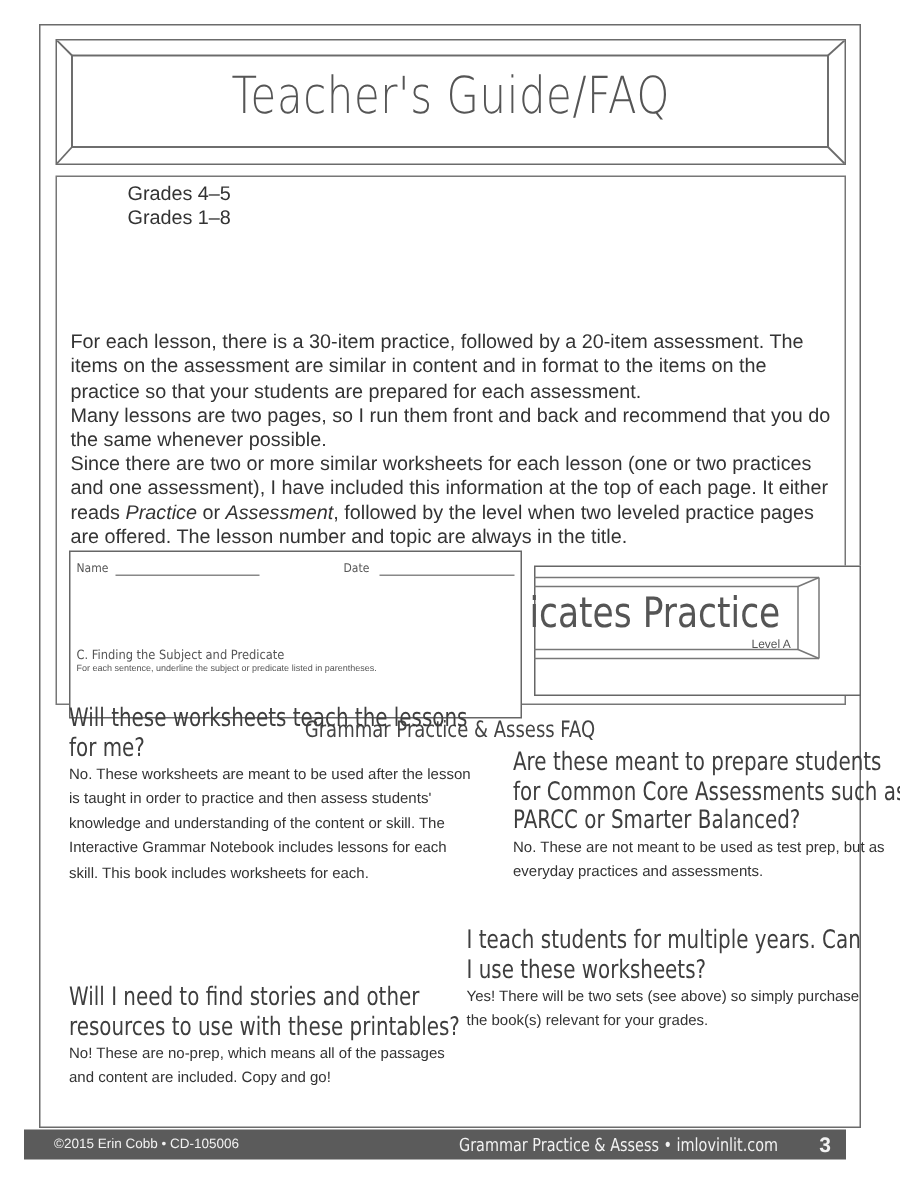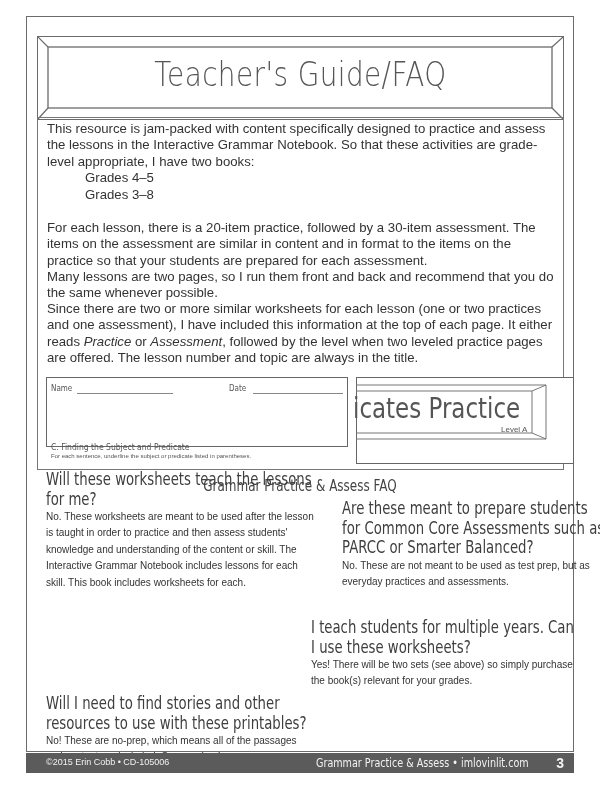--- a/index.html
+++ b/index.html
@@ -5,61 +5,61 @@
   html, body { margin:0; padding:0; }
   body {
     width:600px; height:785px; background:#ffffff; position:relative; overflow:hidden;
     font-family:"DejaVu Sans", sans-serif; color:#3a3a3a;
   }
   .outer {
     position:absolute; left:26px; top:16px; width:548px; height:736px;
     border:1.5px solid #6b6b6b; box-sizing:border-box;
   }
   .title-frame {
-    position:absolute; left:37px; top:36px; width:527px; height:84px;
+    position:absolute; left:37px; top:26px; width:527px; height:84px;
     box-sizing:border-box; border:1.5px solid #6b6b6b;
   }
   .title-frame svg { position:absolute; left:0; top:0; }
   .page-title {
     position:absolute; left:0; right:0; top:17px; text-align:center;
     font-family:"DejaVu Sans", sans-serif; font-weight:200; font-size:34px; letter-spacing:0.5px;
     color:#555; transform:scaleX(0.82); transform-origin:center;
   }
   .body-box {
     position:absolute; left:37px; top:117px; width:527px; height:353px;
     border:1.2px solid #777; box-sizing:border-box;
   }
   .para {
     position:absolute; left:9px; width:510px;
     font-family:"Liberation Sans", sans-serif; font-size:13.2px; line-height:16.4px; color:#333;
   }
   .para .indent { padding-left:38px; display:block; }
   .sample {
     position:absolute; box-sizing:border-box; border:1.2px solid #666; background:#fff;
   }
-  .sample-a { left:8px; top:259px; width:302px; height:70px; }
+  .sample-a { left:8px; top:249px; width:302px; height:112px; }
   .sample-b { left:318px; top:259px; width:218px; height:87px; }
   .mini-label { position:absolute; font-size:8px; color:#555; font-family:"DejaVu Sans Condensed","DejaVu Sans", sans-serif; }
   .mini-line { position:absolute; border-bottom:1px solid #888; height:0; }
   .mini-frame { position:absolute; border:1px solid #777; box-sizing:border-box; }
   .mini-title { position:absolute; left:0; right:0; text-align:center; color:#555; }
   .faq-heading {
     position:absolute; left:0; right:0; top:477px; text-align:center; font-size:15px; color:#444;
     transform:scaleX(0.8); transform-origin:center;
   }
   .faq-col { position:absolute; width:268px; }
   .faq-q {
     font-size:17px; line-height:19.5px; color:#3e3e3e; transform:scaleX(0.78); transform-origin:left top;
     width:343px; font-weight:400;
   }
   .faq-a {
     font-family:"Liberation Sans", sans-serif; font-size:10px; line-height:16.4px; color:#333; margin-top:0px;
   }
   .footer {
-    position:absolute; left:26px; top:753px; width:548px; height:20px; background:#5b5b5b;
+    position:absolute; left:16px; top:753px; width:548px; height:20px; background:#5b5b5b;
     color:#f2f2f2;
   }
   .footer .copy { position:absolute; left:20px; top:4px; font-size:9px; font-family:"Liberation Sans", sans-serif; }
   .footer .series { position:absolute; left:290px; top:3px; font-size:12px; transform:scaleX(0.8); transform-origin:left top; white-space:nowrap; }
   .footer .pnum { position:absolute; right:10px; top:2px; font-size:14px; font-weight:bold; font-family:"Liberation Sans", sans-serif; }
 </style>
 </head>
 <body>
 
 <div class="outer"></div>
@@ -70,25 +70,24 @@
     <line x1="0" y1="0" x2="10" y2="10" stroke="#6b6b6b" stroke-width="1.2"></line>
     <line x1="525" y1="0" x2="514" y2="10" stroke="#6b6b6b" stroke-width="1.2"></line>
     <line x1="0" y1="82" x2="10" y2="71" stroke="#6b6b6b" stroke-width="1.2"></line>
     <line x1="525" y1="82" x2="514" y2="71" stroke="#6b6b6b" stroke-width="1.2"></line>
   </svg>
   <div class="page-title">Teacher's Guide/FAQ</div>
 </div>
 
 <div class="body-box">
   <div class="para" style="top:3px;">
-    <span>This resource is jam-packed with content specifically designed to practice and assess the lessons in the Interactive Grammar Notebook. So that these activities are grade-level appropriate, I have two books:</span>
     <span class="indent">Grades 4–5</span>
-    <span class="indent">Grades 3–8</span>
+    <span class="indent">Grades 1–8</span>
   </div>
-  <div class="para" style="top:102px;">For each lesson, there is a 20-item practice, followed by a 30-item assessment. The items on the assessment are similar in content and in format to the items on the practice so that your students are prepared for each assessment.</div>
+  <div class="para" style="top:102px;">For each lesson, there is a 30-item practice, followed by a 20-item assessment. The items on the assessment are similar in content and in format to the items on the practice so that your students are prepared for each assessment.</div>
   <div class="para" style="top:183px;">
     <span>Since there are two or more similar worksheets for each lesson (one or two practices and one assessment), I have included this information at the top of each page. It either reads </span><em>Practice</em><span> or </span><em>Assessment</em><span>, followed by the level when two leveled practice pages are offered. The lesson number and topic are always in the title.</span>
   </div>
   <div class="para" style="top:151px;">Many lessons are two pages, so I run them front and back and recommend that you do the same whenever possible.</div>
 
   <div class="sample sample-a">
     <span class="mini-label" style="left:4px; top:6px;">Name</span>
     <div class="mini-line" style="left:30px; top:15px; width:96px;"></div>
     <span class="mini-label" style="left:182px; top:6px;">Date</span>
     <div class="mini-line" style="left:206px; top:15px; width:90px;"></div>
@@ -112,21 +111,21 @@
   </div>
 </div>
 
 <div class="faq-heading">Grammar Practice &amp; Assess FAQ</div>
 
 <div class="faq-col" style="left:46px; top:470px;">
   <div class="faq-q">Will these worksheets teach the lessons for me?</div>
   <div class="faq-a">No. These worksheets are meant to be used after the lesson is taught in order to practice and then assess students' knowledge and understanding of the content or skill. The Interactive Grammar Notebook includes lessons for each skill. This book includes worksheets for each.</div>
 </div>
 
-<div class="faq-col" style="left:46px; top:656px;margin-top:38px;">
+<div class="faq-col" style="left:46px; top:656px;">
   <div class="faq-q">Will I need to find stories and other resources to use with these printables?</div>
   <div class="faq-a">No! These are no-prep, which means all of the passages and content are included. Copy and go!</div>
 </div>
 
 <div class="faq-col" style="left:311px; top:499px;margin-left:31px;">
   <div class="faq-q">Are these meant to prepare students for Common Core Assessments such as PARCC or Smarter Balanced?</div>
   <div class="faq-a">No. These are not meant to be used as test prep, but as everyday practices and assessments.</div>
 </div>
 
 <div class="faq-col" style="left:311px; top:618px;">

